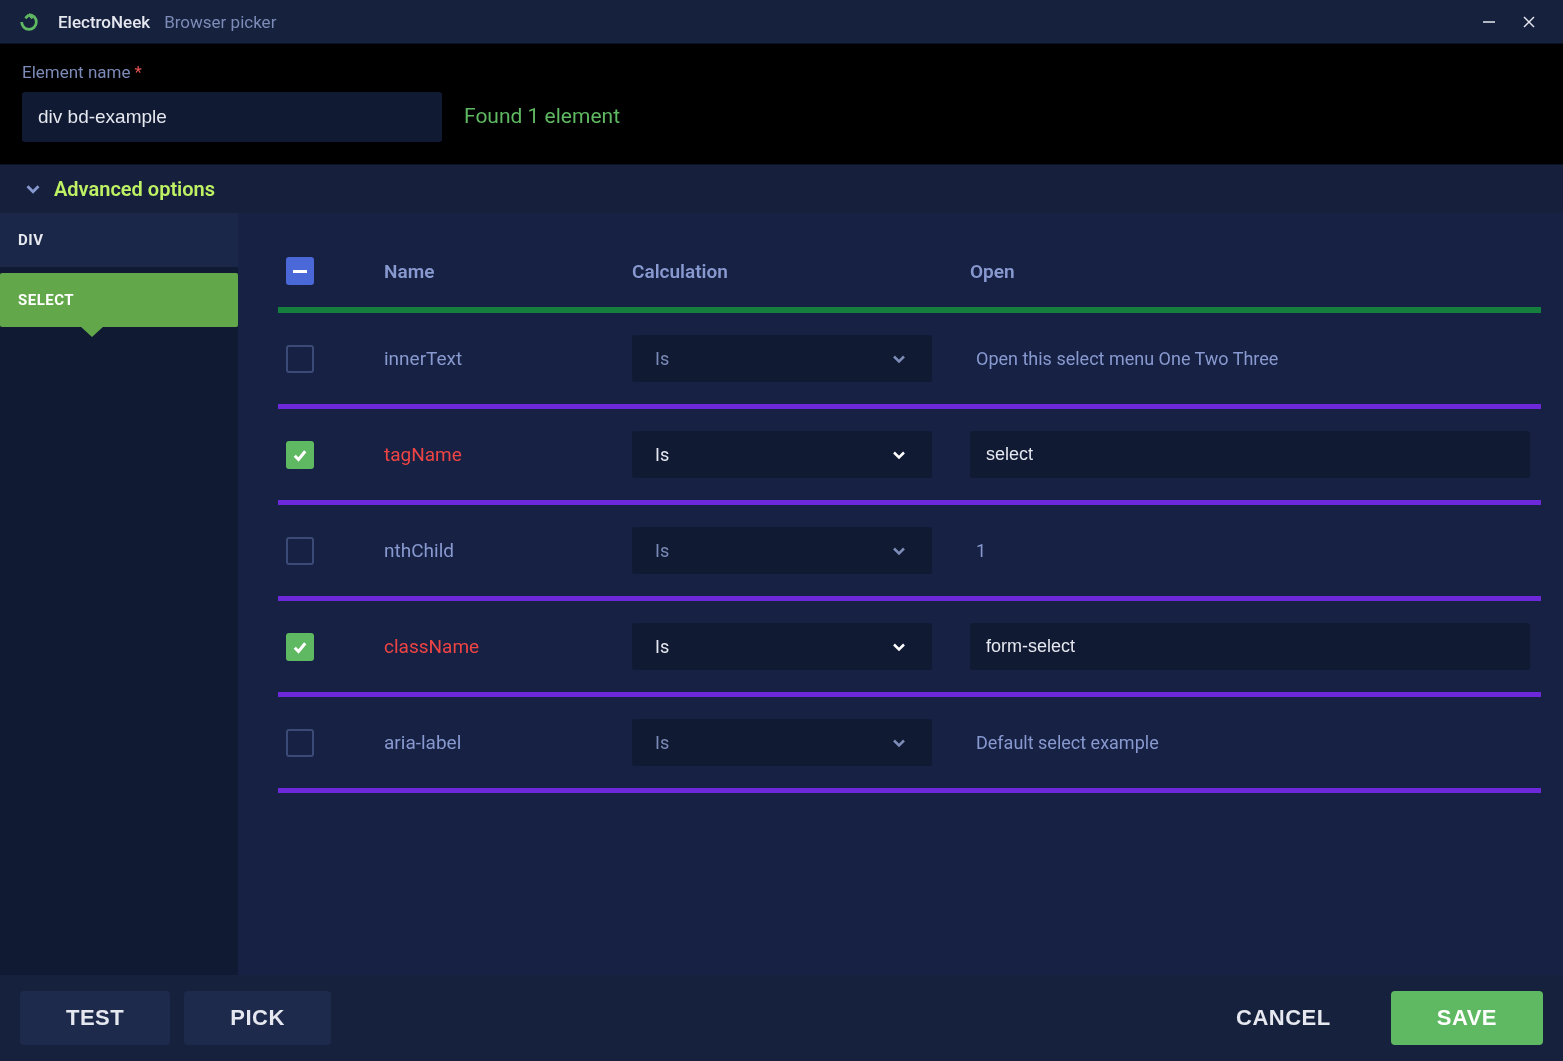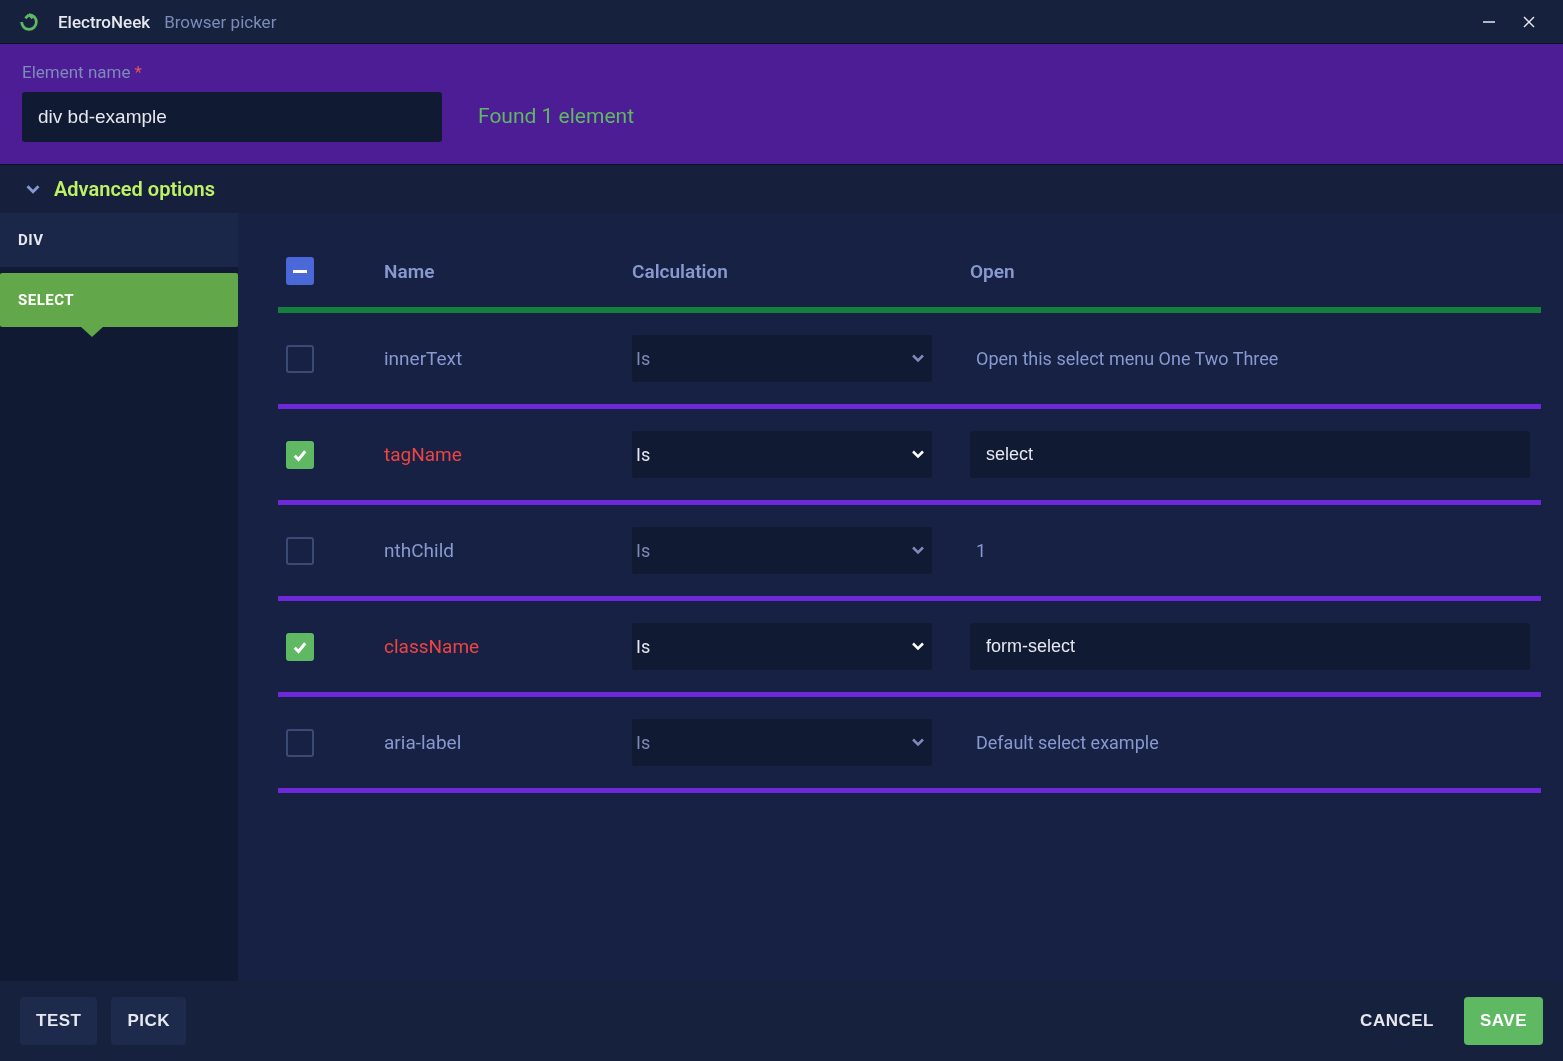--- a/index.html
+++ b/index.html
@@ -27,25 +27,25 @@
     margin-right: 18px;
     display: flex; align-items: center; justify-content: center;
   }
   .titlebar .app-name { color: #e6e8f0; font-size: 17px; font-weight: 500; margin-right: 14px; }
   .titlebar .window-title { color: #7c8bb8; font-size: 17px; }
   .titlebar .spacer { flex: 1; }
   .titlebar .win-btn { width: 40px; height: 40px; display:flex; align-items:center; justify-content:center; cursor:pointer; color: #e6e8f0; }
   .titlebar .win-btn svg { stroke: currentColor; }
 
   .header-block {
-    background: #4c1d95;
+    background: #000000;
     padding: 18px 22px 22px 22px;
     display: flex;
     align-items: flex-end;
-    gap: 36px;
+    gap: 22px;
   }
   .field-group { display: flex; flex-direction: column; gap: 10px; }
   .field-label { color: #7c8bb8; font-size: 17px; }
   .field-label .req { color: #e85454; margin-left: 4px; }
   .text-input {
     background: #101a33;
     border: none;
     color: #e6e8f0;
     font-size: 19px;
     padding: 14px 16px;
@@ -130,23 +130,23 @@
   .chk.checked svg { stroke: #fff; }
   .chk svg { width:18px; height:18px; }
 
   .name-col { font-size: 19px; }
   .name-col.active { color: #ef4444; }
   .name-col.inactive { color: #8899d0; }
 
   .calc-select {
     background: #101a33;
     border-radius: 3px;
-    padding: 13px 4px;
-    display: flex;
-    align-items: flex-start;
+    padding: 13px 23px;
+    display: flex;
+    align-items: center;
     justify-content: space-between;
     font-size: 18px;
     cursor: pointer;
     width: 300px;
   }
   .calc-select.inactive { color: #7c8bb8; }
   .calc-select.active { color: #e6e8f0; }
   .calc-select .chev-d { display:flex; }
   .calc-select.inactive .chev-d svg { stroke:#7c8bb8; }
   .calc-select.active .chev-d svg { stroke:#fff; }
@@ -168,23 +168,23 @@
   }
 
   .footer {
     background: #16213d;
     padding: 16px 20px;
     display: flex;
     align-items: center;
     gap: 14px;
   }
   .btn {
-    padding: 14px 16px;
+    padding: 14px 46px;
     border-radius: 4px;
-    font-size: 17px;
+    font-size: 22px;
     font-weight: 700;
     letter-spacing: 0.5px;
     cursor: pointer;
     border: none;
   }
   .btn.secondary { background: #1e2a4c; color: #e6e8f0; }
   .btn.ghost { background: transparent; color: #e6e8f0; }
   .btn.primary { background: #5fb862; color: #fff; }
   .footer .spacer { flex: 1; }
 </style>

